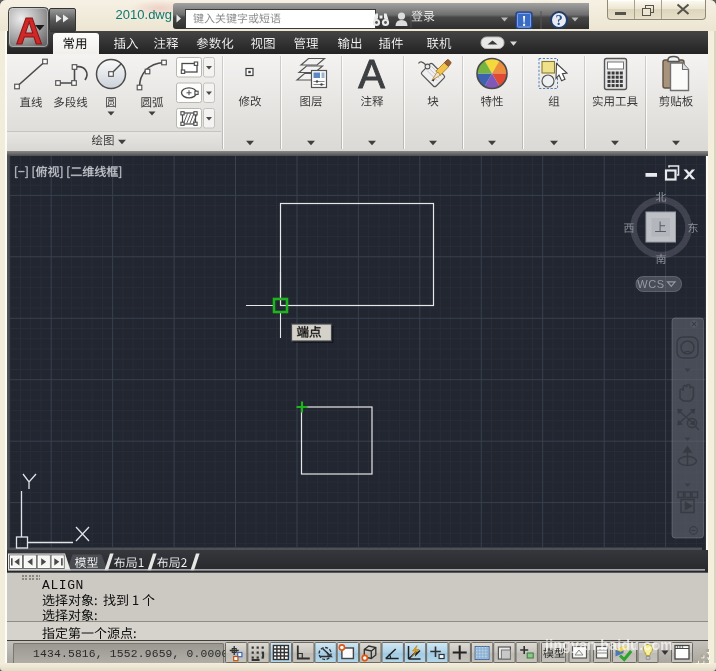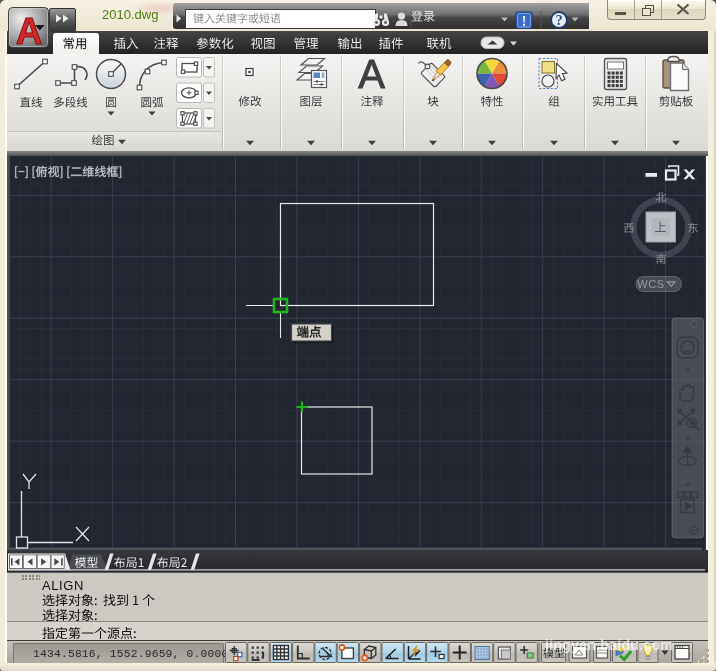--- a/index.html
+++ b/index.html
@@ -20,21 +20,21 @@
   <div class="abs" style="left:607px;top:0;width:97px;height:19px;background:linear-gradient(#fdfbf2,#ece6d2 45%,#ddd5bc 50%,#e7e0ca);border:1px solid #8f8a76;border-top:none;border-radius:0 0 4px 4px;box-shadow:inset 0 1px 0 rgba(255,255,255,0.8);"></div>
   <div class="abs" style="left:634px;top:0;width:1px;height:19px;background:#a8a28c;"></div>
   <div class="abs" style="left:661px;top:0;width:1px;height:19px;background:#a8a28c;"></div>
   <div class="abs" style="left:614.5px;top:11.5px;width:11px;height:3px;background:#55534b;"></div>
   <div class="abs" style="left:645px;top:4.5px;width:6.5px;height:6.5px;border:1.5px solid #55534b;background:transparent;"></div>
   <div class="abs" style="left:642px;top:7.5px;width:6.5px;height:6.5px;border:1.5px solid #55534b;background:#ece6d2;"></div>
   <svg class="abs" style="left:675px;top:3px;" width="22" height="14">
       <path d="M2.5 1.5 l11 9.5 M13.5 1.5 l-11 9.5" stroke="#55534b" stroke-width="2.1"></path>
     </svg>
 
-  <div class="abs" style="left:102px;top:7px;width:70px;height:16px;font-size:13px;color:#4d7c0f;">2010.dwg</div>
+  <div class="abs" style="left:102px;top:7px;width:70px;height:16px;font-size:13px;color:#0f766e;text-align:right;">2010.dwg</div>
 
   <div class="abs" style="left:5px;top:31px;width:703px;height:23px;background:linear-gradient(#454545,#323232 55%,#222);"></div>
 
   <div class="abs" style="left:53px;top:33px;width:46px;height:21px;background:linear-gradient(#fdfdfc,#f0efec);border-radius:3px 3px 0 0;"></div>
 
   <svg class="abs" style="left:480px;top:36px;" width="42" height="15">
       <rect x="1" y="1" width="23" height="11.5" rx="5.5" fill="#e8e8e6" stroke="#b8b8b4"></rect>
       <path d="M7.5 8.5 l5 -4 5 4 z" fill="#3a3a3a"></path>
       <path d="M30 5.5 h7 l-3.5 4.2 z" fill="#d8d8d4"></path>
     </svg>
@@ -57,21 +57,21 @@
 
   <div class="abs" id="canvas" style="left:7px;top:156px;width:698px;height:394px;background:#222631;"></div>
 
   <div class="abs" style="left:7px;top:550px;width:701px;height:22px;background:linear-gradient(#35373c,#26282c);"></div>
 
   <div class="abs" style="left:7px;top:572px;width:701px;height:68px;background:#ccc9c3;border-top:1px solid #55585c;"></div>
   <div class="abs" style="left:7px;top:621px;width:701px;height:19px;background:#d6d3cd;border-top:1px solid #8f8c86;"></div>
   <div class="abs" style="left:22px;top:574.5px;width:18px;height:2px;background:repeating-linear-gradient(90deg,#8a8780 0 2px,transparent 2px 3.5px);"></div>
   <div class="abs" style="left:22px;top:578px;width:18px;height:2px;background:repeating-linear-gradient(90deg,#8a8780 0 2px,transparent 2px 3.5px);"></div>
 
-  <div class="abs" style="left:42px;top:578px;font-family:Liberation Sans, sans-serif;font-size:13px;letter-spacing:0.6px;color:#101010;">ALIGN</div>
+  <div class="abs" style="left:42px;top:578px;font-family:Liberation Mono, monospace;font-size:13px;letter-spacing:0.6px;color:#101010;">ALIGN</div>
 
   <div class="abs" style="left:0px;top:640px;width:716px;height:23px;background:linear-gradient(#c4c1bb,#a9a6a0);border-top:1px solid #403e3a;"></div>
   <div class="abs" style="left:13px;top:642.5px;width:209px;height:20px;background:linear-gradient(#9b9892,#b2afa9);border:1px solid #7a776f;border-radius:1px;"></div>
   <div class="abs" style="left:33px;top:647.5px;font-family:Liberation Mono, monospace;font-size:11.3px;color:#2a2a2a;letter-spacing:0.2px;">1434.5816, 1552.9659, 0.0000</div>
 
   <div class="abs" style="left:0;top:663px;width:716px;height:8px;background:linear-gradient(#f4efdd,#e2dcc6);"></div>
 
   <div class="abs" style="left:0;top:31px;width:7px;height:632px;background:linear-gradient(90deg,#f2ecda 0,#f2ecda 5.5px,#fdfdf8 5.5px);"></div>
   <div class="abs" style="left:708px;top:31px;width:8px;height:632px;background:linear-gradient(90deg,#f4efdd 0,#f4efdd 6px,#d8d4c0 6px);"></div>
   <div class="abs" style="left:705px;top:156px;width:3px;height:394px;background:linear-gradient(90deg,#33353a 0,#33353a 1px,#fdfdf8 1px);"></div>

